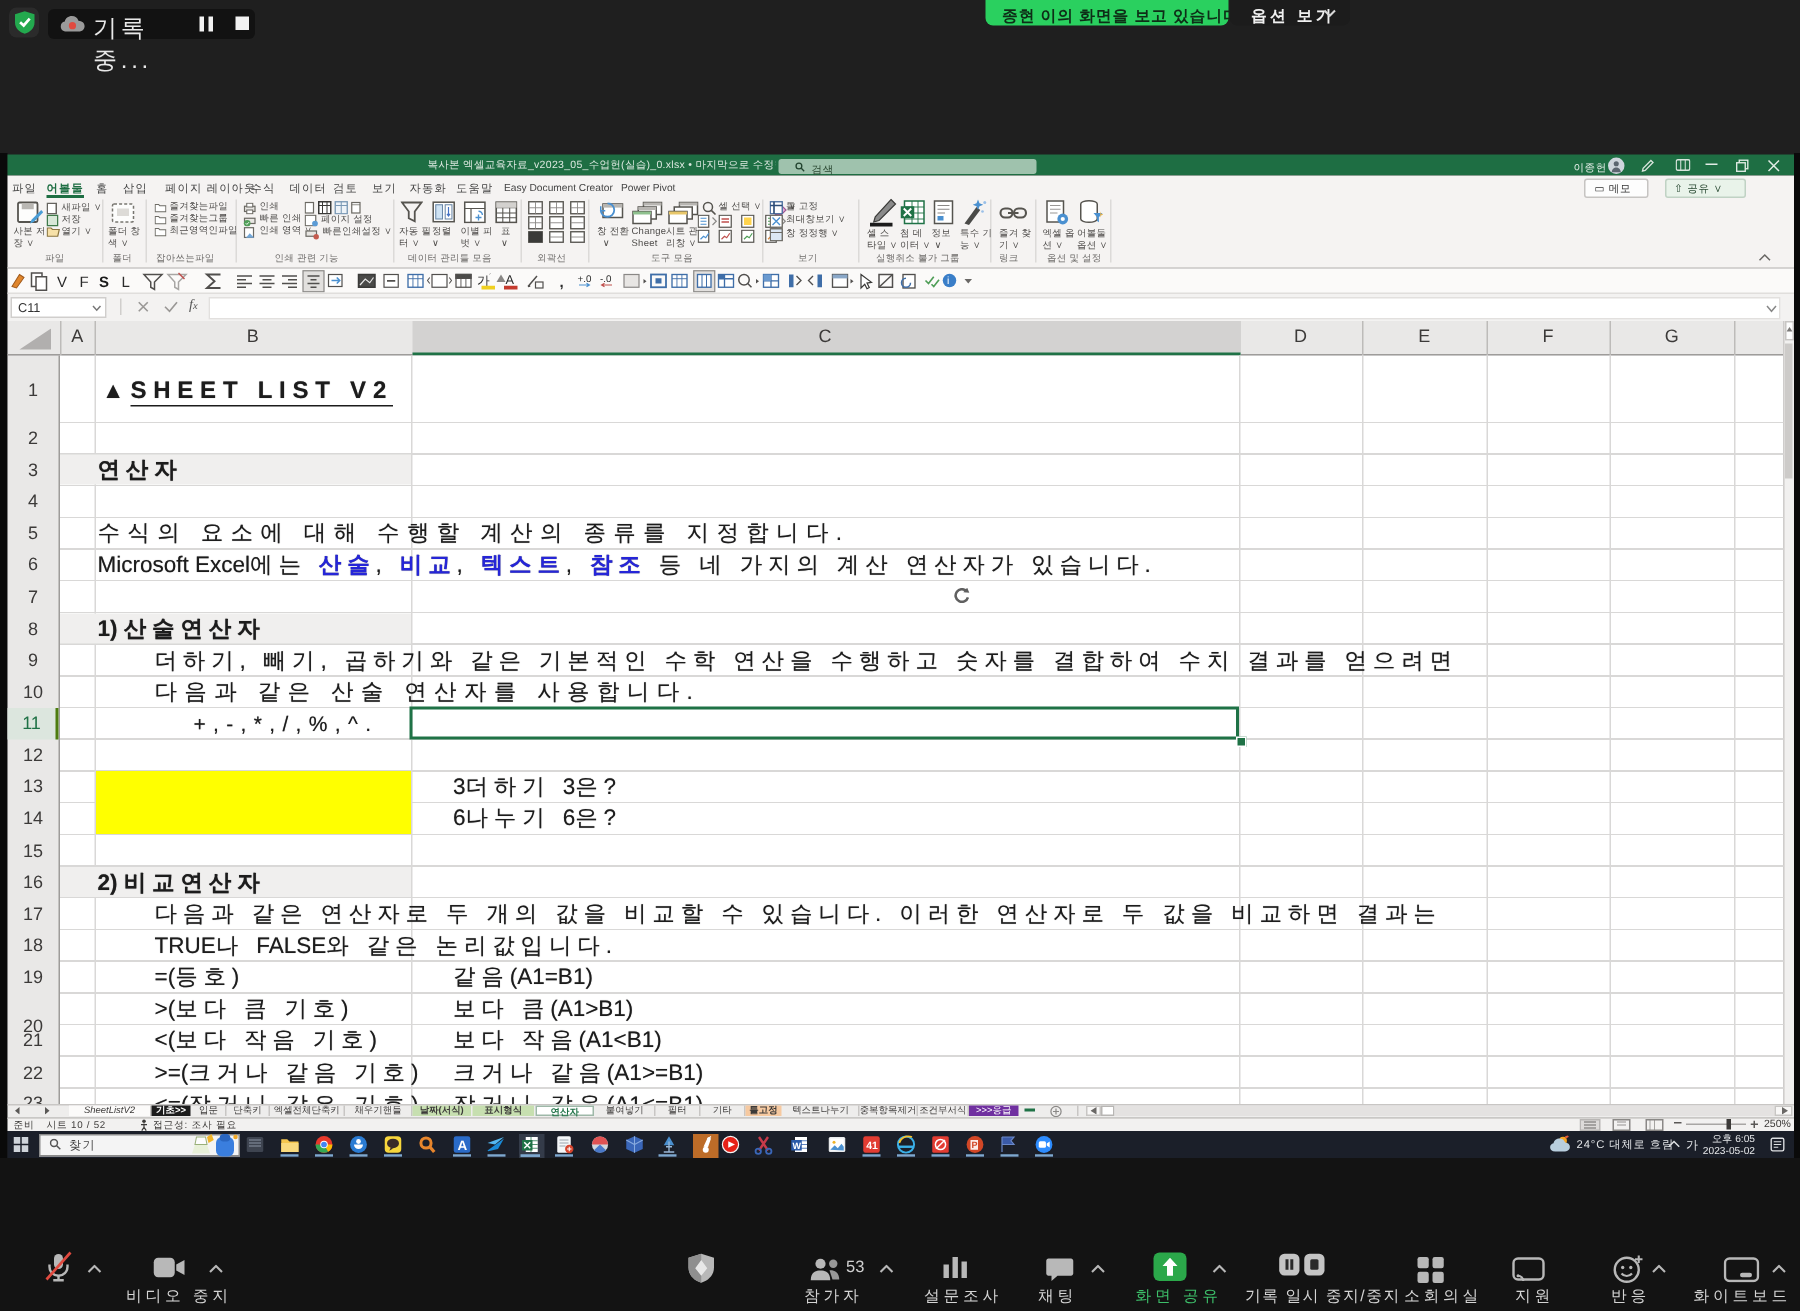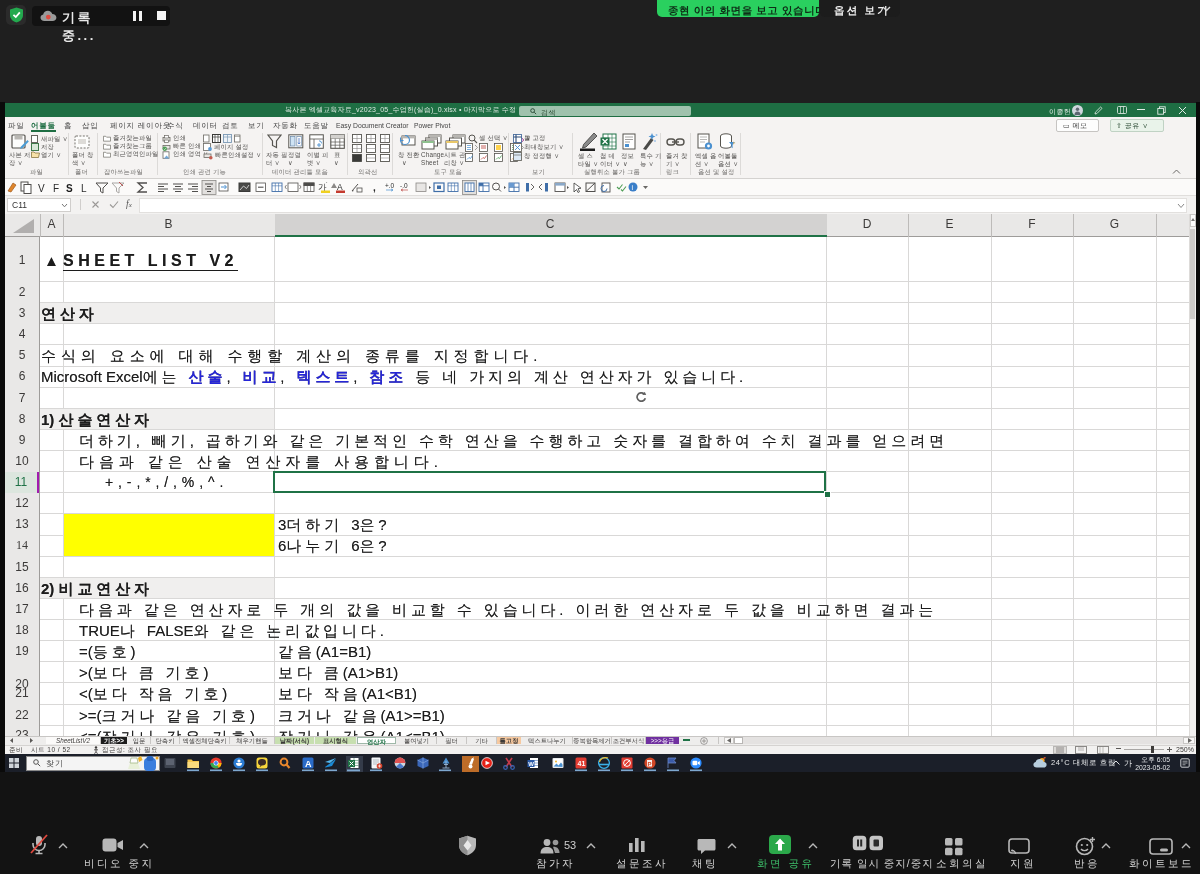--- a/index.html
+++ b/index.html
@@ -1,21 +1,21 @@
 <!DOCTYPE html>
 <html><head><meta charset="utf-8">
 <style>
 html,body{margin:0;padding:0;background:#1f1f1f;}
 #p{position:relative;width:1200px;height:874px;background:#1f1f1f;overflow:hidden;
    font-family:"Liberation Sans",sans-serif;-webkit-font-smoothing:antialiased;}
 .a{position:absolute;}
 .k{letter-spacing:3.9px;}
 .b{font-weight:bold;}
 .blu{color:#2525d8;font-weight:bold;}
-.tx{white-space:pre;color:#1c1c1c;text-shadow:0 0 0.5px rgba(20,20,20,.6);}
+.tx{white-space:pre;color:#1c1c1c;text-shadow:0 0 0.5px rgba(20,20,20,.6);margin-left:24px;}
 svg{display:block;}
 .rl{position:absolute;font-size:6.3px;color:#4e4c4a;letter-spacing:.2px;white-space:pre;line-height:7.5px;}
 .gl{position:absolute;font-size:6.3px;color:#6e6c6a;letter-spacing:.2px;white-space:pre;top:168px;}
 .rdv{position:absolute;width:1px;background:#dcdad8;top:133px;height:42px;}
 </style></head>
 <body>
 <div id="p">
 
 <div class="a" style="left:0;top:0;width:1200px;height:103px;background:#1f1f1f;"></div>
 <div class="a" style="left:0;top:772px;width:1200px;height:102px;background:#131313;"></div>
@@ -28,21 +28,21 @@
   <svg class="a" style="left:9px;top:7px;" width="15" height="16" viewBox="0 0 15 16">
     <path d="M7.5 0.5 L14 2.5 V8 C14 12 11 14.5 7.5 15.5 C4 14.5 1 12 1 8 V2.5 Z" fill="#23a94e"></path>
     <path d="M4.4 7.8 L6.8 10 L10.8 5.4" stroke="#fff" stroke-width="1.8" fill="none"></path>
   </svg>
 
   <div class="a" style="left:32px;top:6px;width:138px;height:20px;background:#121212;border-radius:4px;"></div>
   <svg class="a" style="left:40px;top:10px;" width="17" height="12" viewBox="0 0 17 12">
     <path d="M4.5 11 C2 11 0.5 9.6 0.5 7.6 C0.5 5.9 1.6 4.7 3.2 4.4 C3.6 2.2 5.5 0.7 7.9 0.7 C10 0.7 11.8 2 12.3 3.9 C14.6 4 16.4 5.4 16.4 7.5 C16.4 9.5 14.8 11 12.6 11 Z" fill="#9a9a9a"></path>
     <circle cx="8.3" cy="7.1" r="2.4" fill="#e04a3f"></circle>
   </svg>
-  <div class="a" style="left:62px;top:8.5px;width:70px;font-size:13px;color:#e8e8e8;letter-spacing:2.5px;font-weight:bold;">기록 중...</div>
+  <div class="a" style="left:62px;top:8.5px;width:70px;font-size:16px;color:#e8e8e8;letter-spacing:2.5px;">기록 중...</div>
   <div class="a" style="left:133px;top:11px;width:3px;height:10px;background:#f2f2f2;"></div>
   <div class="a" style="left:139px;top:11px;width:3px;height:10px;background:#f2f2f2;"></div>
   <div class="a" style="left:157px;top:11px;width:9px;height:9px;background:#f2f2f2;"></div>
 
   <div class="a" style="left:657px;top:0;width:162px;height:17px;background:#2ad05f;border-radius:0 0 5px 5px;"></div>
   <div class="a b" style="left:668px;top:3.5px;font-size:10.5px;color:#0e2e17;letter-spacing:0.6px;">종현 이의 화면을 보고 있습니다</div>
 
   <div class="a" style="left:820px;top:0;width:80px;height:17px;background:#1c1c1c;border-radius:0 0 5px 5px;"></div>
   <div class="a b" style="left:834px;top:3.5px;font-size:10.5px;color:#f0f0f0;letter-spacing:2.2px;">옵션 보기</div>
   <svg class="a" style="left:882px;top:6px;" width="9" height="6" viewBox="0 0 9 6">
@@ -513,24 +513,24 @@
     <div class="a" style="top:237.6px;width:34px;height:44.2px;line-height:44.2px;">1</div>
     <div class="a" style="top:281.8px;width:34px;height:21.1px;line-height:21.1px;">2</div>
     <div class="a" style="top:302.9px;width:34px;height:21.1px;line-height:21.1px;">3</div>
     <div class="a" style="top:324.1px;width:34px;height:21.1px;line-height:21.1px;">4</div>
     <div class="a" style="top:345.2px;width:34px;height:21.1px;line-height:21.1px;">5</div>
     <div class="a" style="top:366.3px;width:34px;height:21.1px;line-height:21.1px;">6</div>
     <div class="a" style="top:387.5px;width:34px;height:21.1px;line-height:21.1px;">7</div>
     <div class="a" style="top:408.6px;width:34px;height:21.1px;line-height:21.1px;">8</div>
     <div class="a" style="top:429.7px;width:34px;height:21.1px;line-height:21.1px;">9</div>
     <div class="a" style="top:450.9px;width:34px;height:21.1px;line-height:21.1px;">10</div>
-    <div class="a" style="top:472px;width:34px;height:21.1px;line-height:21.1px;background:#dce6de;color:#1f7246;border-right:2px solid #a21caf;box-sizing:border-box;">11</div>
+    <div class="a" style="top:472px;width:34px;height:21.1px;line-height:21.1px;background:#dce6de;color:#1f7246;border-right:2px solid #4d7c0f;box-sizing:border-box;">11</div>
     <div class="a" style="top:493.1px;width:34px;height:21.1px;line-height:21.1px;">12</div>
     <div class="a" style="top:514.3px;width:34px;height:21.1px;line-height:21.1px;">13</div>
-    <div class="a" style="top:535.4px;width:34px;height:21.1px;line-height:21.1px;font-family:Liberation Serif, serif;">14</div>
+    <div class="a" style="top:535.4px;width:34px;height:21.1px;line-height:21.1px;">14</div>
     <div class="a" style="top:556.5px;width:34px;height:21.1px;line-height:21.1px;">15</div>
     <div class="a" style="top:577.7px;width:34px;height:21.1px;line-height:21.1px;">16</div>
     <div class="a" style="top:598.8px;width:34px;height:21.1px;line-height:21.1px;">17</div>
     <div class="a" style="top:619.9px;width:34px;height:21.1px;line-height:21.1px;">18</div>
     <div class="a" style="top:641.1px;width:34px;height:21.1px;line-height:21.1px;">19</div>
     <div class="a" style="top:662.2px;width:34px;height:21.1px;line-height:21.1px;margin-top:12px;">20</div>
     <div class="a" style="top:683.3px;width:34px;height:21.1px;line-height:21.1px;">21</div>
     <div class="a" style="top:704.5px;width:34px;height:21.1px;line-height:21.1px;">22</div>
     <div class="a" style="top:725.6px;width:34px;height:10px;line-height:18px;overflow:hidden;">23</div>
   </div>

